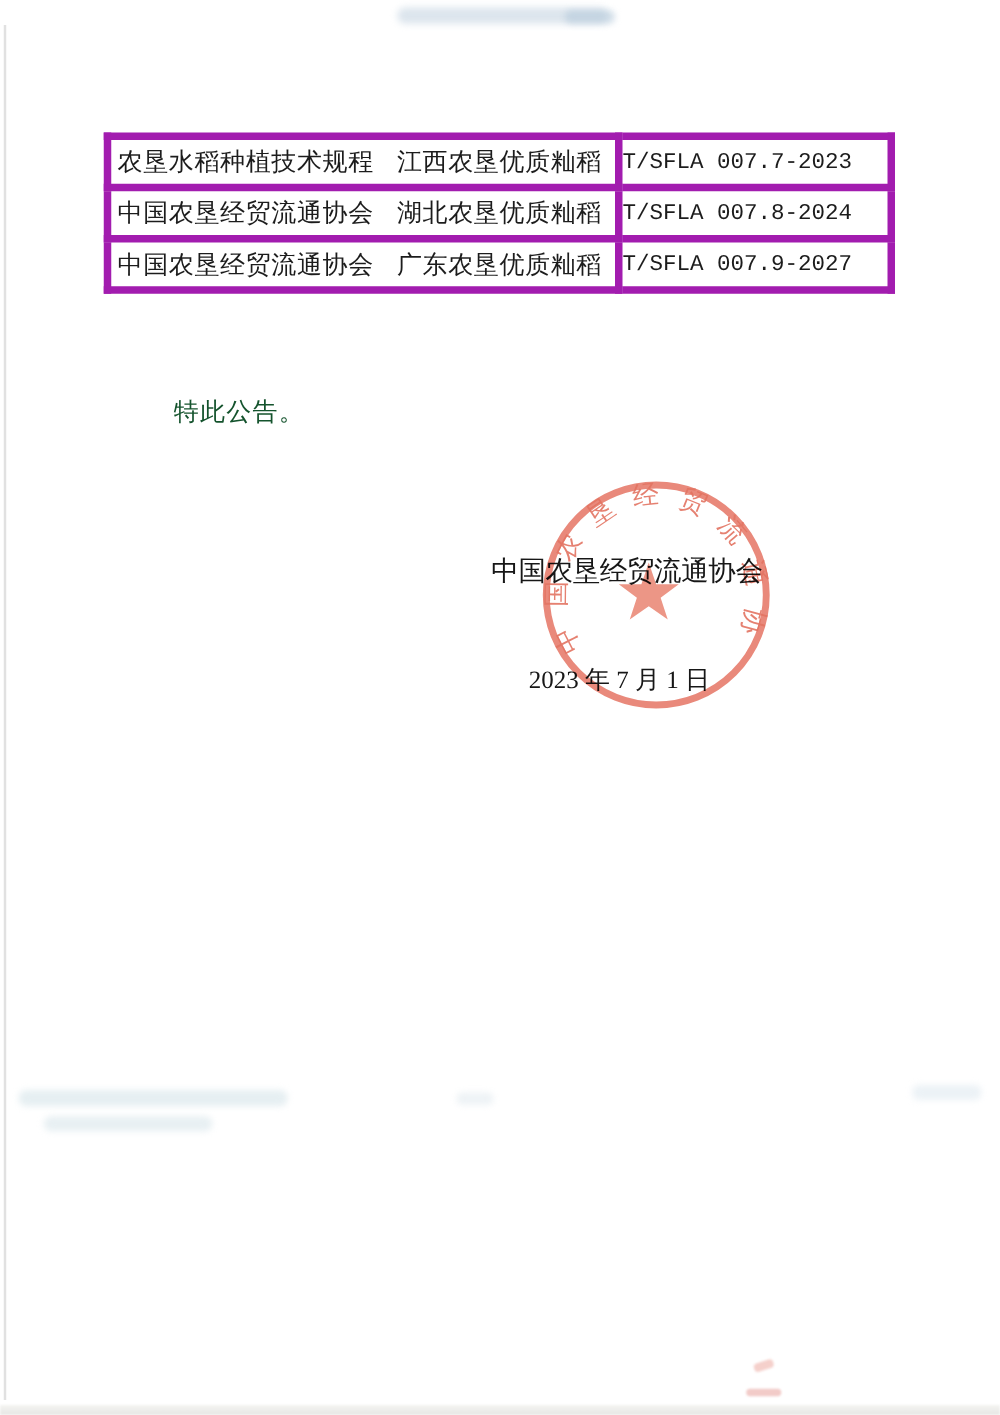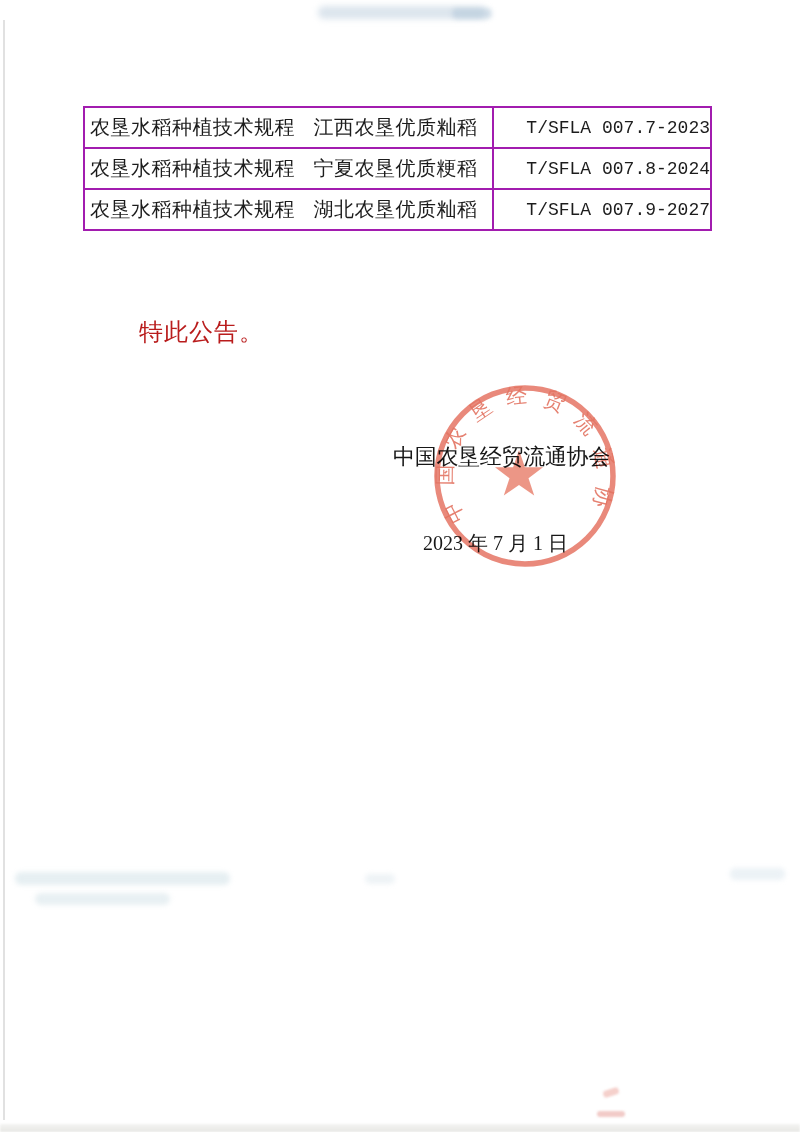--- a/index.html
+++ b/index.html
@@ -80,46 +80,46 @@
   }
 
   
   .standards-table {
     position: absolute; left: 83px; top: 106px;
     width: 627px;
     border-collapse: collapse;
     table-layout: fixed;
   }
   .standards-table td {
-    border: 2px solid #a21caf;
+    border: 6px solid #a21caf;
     height: 41px;
     vertical-align: middle;
     color: #1c1c1c;
   }
   .standards-table td.cell-title {
     width: 409px;
     font-size: 20px;
     padding-left: 5px;
     white-space: pre;
     word-spacing: 13px;
     letter-spacing: 0.5px;
   }
   .standards-table td.cell-code {
     width: 218px;
     font-family: "Liberation Mono", monospace;
     font-size: 18px;
-    text-align: right;
+    text-align: left;
     letter-spacing: 0px;
     white-space: nowrap;
   }
 
   
   .notice {
     position: absolute; left: 139px; top: 316px;
-    font-size: 24px; color: #b91c1c;
+    font-size: 20px; color: #14532d;
     letter-spacing: 1px;
   }
 
   
   .org-name {
     position: absolute; left: 393px; top: 442px;
     font-size: 22px; color: #171717;
     letter-spacing: -0.3px;
     white-space: pre;
   }
@@ -155,25 +155,25 @@
   <div class="speck-pink2"></div>
   <div class="edge-band-bottom"></div>
 
   <table class="standards-table">
     <tbody>
       <tr>
         <td class="cell-title">农垦水稻种植技术规程 江西农垦优质籼稻</td>
         <td class="cell-code">T/SFLA 007.7-2023</td>
       </tr>
       <tr>
-        <td class="cell-title">农垦水稻种植技术规程 宁夏农垦优质粳稻</td>
+        <td class="cell-title">中国农垦经贸流通协会 湖北农垦优质籼稻</td>
         <td class="cell-code">T/SFLA 007.8-2024</td>
       </tr>
       <tr>
-        <td class="cell-title">农垦水稻种植技术规程 湖北农垦优质籼稻</td>
+        <td class="cell-title">中国农垦经贸流通协会 广东农垦优质籼稻</td>
         <td class="cell-code">T/SFLA 007.9-2027</td>
       </tr>
     </tbody>
   </table>
 
   <div class="notice">特此公告。</div>
 
   <div class="org-name">中国农垦经贸流通协会</div>
   <div class="sign-date">2023 年 7 月 1 日</div>
 

